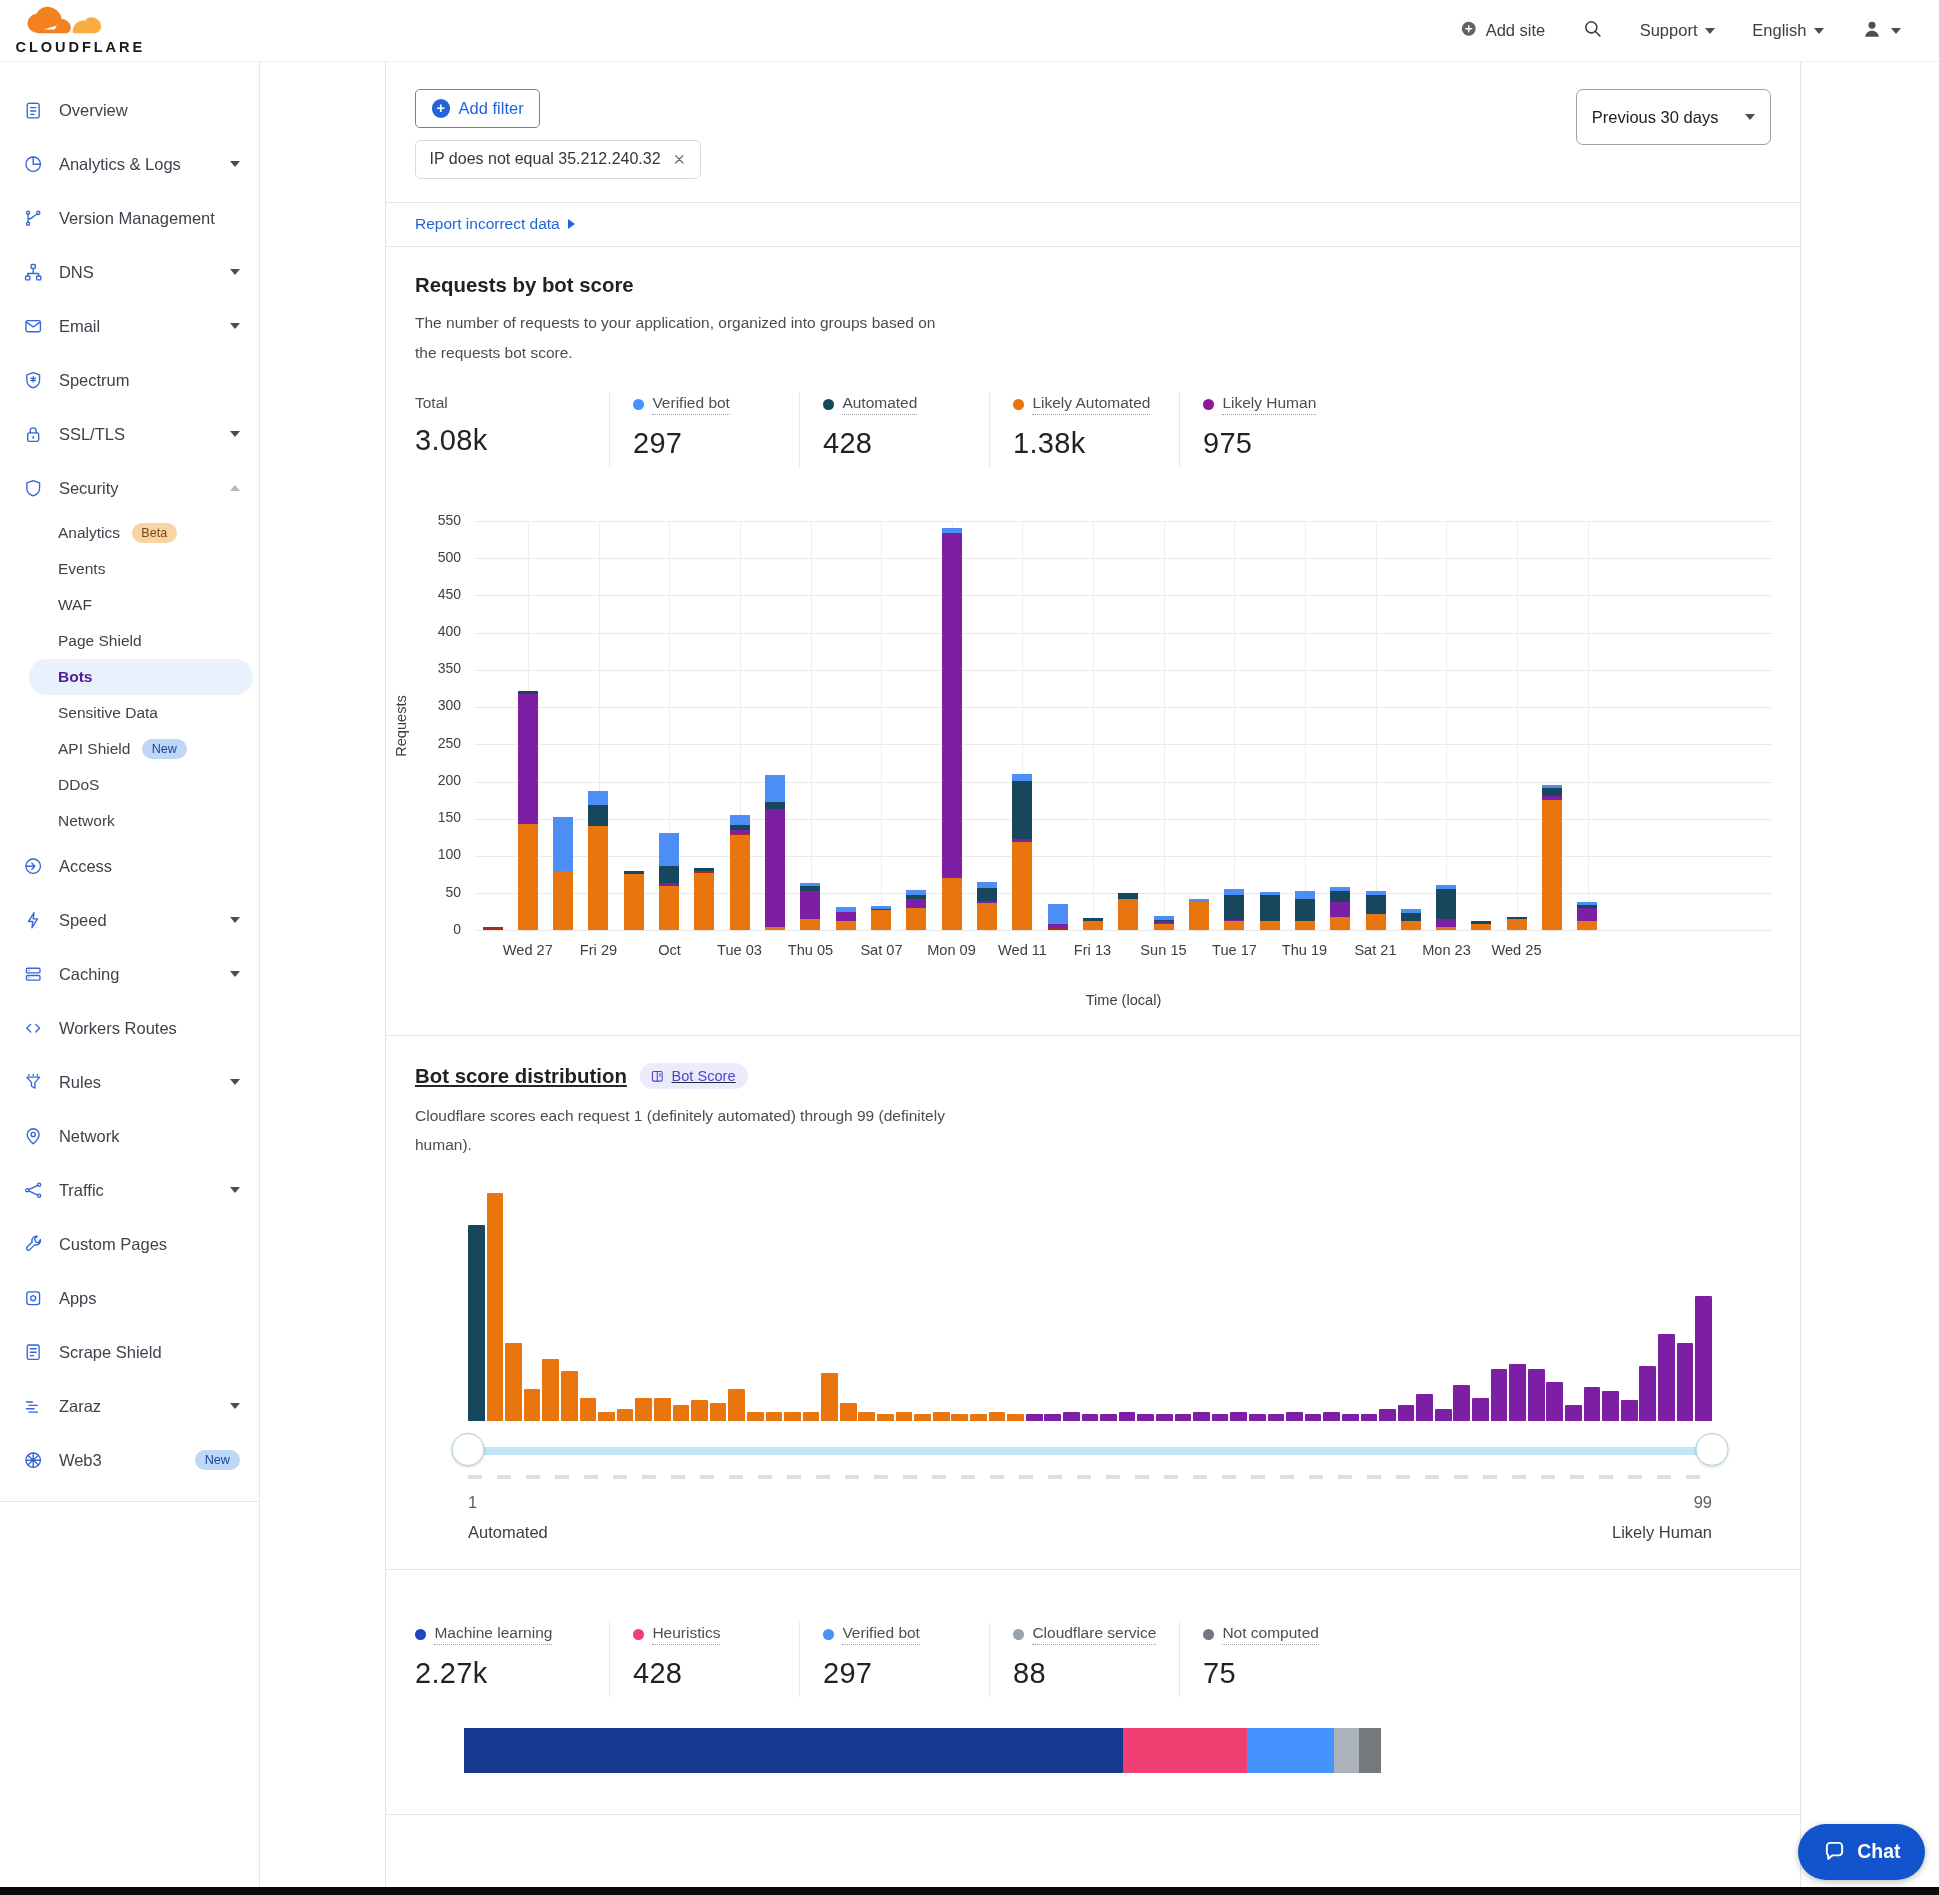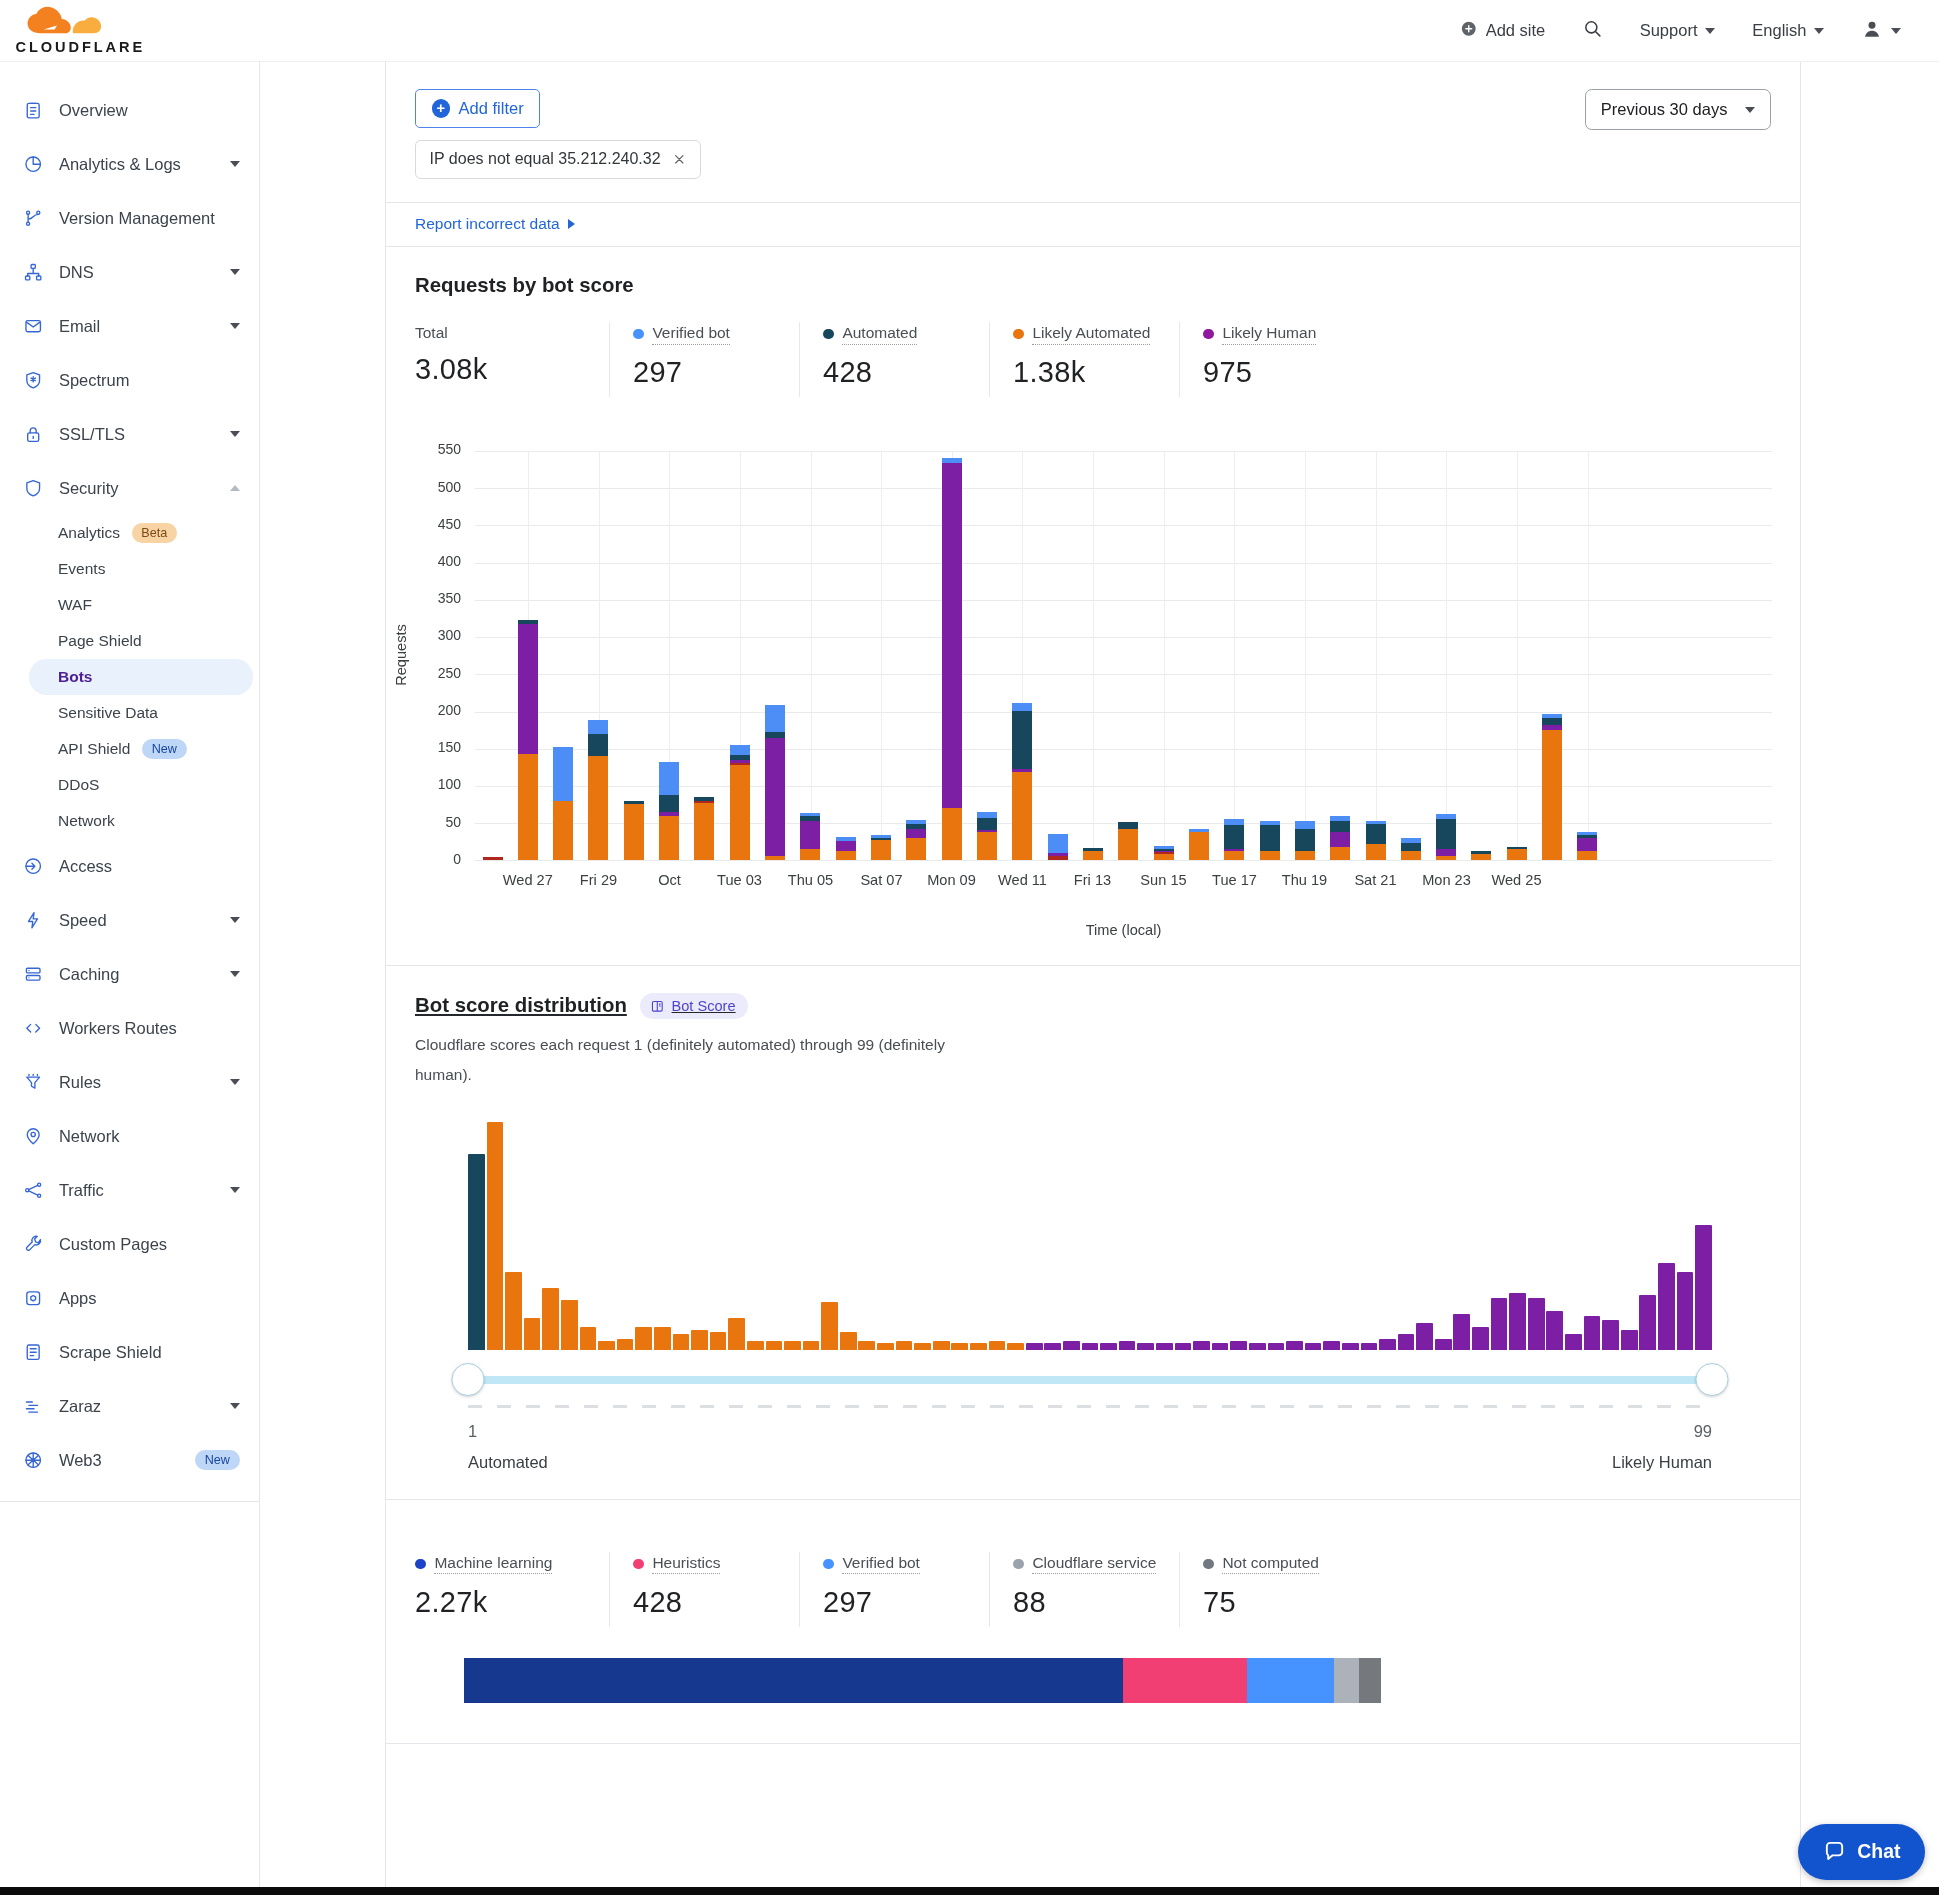--- a/index.html
+++ b/index.html
@@ -43,21 +43,21 @@
   .collapse-lb{font-size:16.5px;color:#24282d;}
   
   .content{margin-left:125px;width:1416px;border-left:1px solid #E3E6EA;border-right:1px solid #E3E6EA;background:#fff;}
   .section{padding:27px 29px;border-bottom:1px solid #E3E6EA;}
   .toolbar{display:flex;align-items:flex-start;justify-content:space-between;padding-bottom:23px;}
   .btn-addfilter{display:inline-flex;align-items:center;gap:8.7px;border:1px solid #4e82ea;color:#2265db;background:#fff;font-size:16.5px;border-radius:4.9px;height:39px;padding:0 15.5px;cursor:pointer;}
   .plus-ic{width:18.4px;height:18.4px;border-radius:50%;background:#2265db;color:#fff;display:inline-flex;align-items:center;justify-content:center;font-size:14.6px;font-weight:700;line-height:1;}
   .chip{display:inline-flex;align-items:center;gap:11.6px;border:1px solid #d7dadd;border-radius:5.8px;height:39px;padding:0 13.6px;font-size:16px;color:#33373c;margin-top:11.6px;}
   .chip-x{color:#5f6368;cursor:pointer;display:flex;}
   .chip-x svg{width:14.6px;height:14.6px;}
-  .btn-range{display:inline-flex;align-items:center;gap:18px;border:1px solid #9aa0a6;border-radius:6.8px;height:41px;padding:0 14.6px;font-size:16.5px;color:#202124;background:#fff;cursor:pointer;}
+  .btn-range{display:inline-flex;align-items:center;gap:27px;border:1px solid #9aa0a6;border-radius:6.8px;height:56px;padding:0 14.6px;font-size:16.5px;color:#202124;background:#fff;cursor:pointer;}
   .report-row{padding:12.6px 29px;border-bottom:1px solid #E3E6EA;}
   .report-link{color:#2265db;font-size:15.5px;cursor:pointer;display:inline-flex;align-items:center;gap:7.8px;}
   .tri-right{width:0;height:0;border-top:5.8px solid transparent;border-bottom:5.8px solid transparent;border-left:7.8px solid #2265db;display:inline-block;}
   .card-title{font-size:20.4px;font-weight:700;color:#1f2124;}
   .card-desc{font-size:15.5px;color:#494e54;line-height:1.9;margin-top:11.6px;max-width:543px;}
   .title-row{display:flex;align-items:center;gap:13.6px;text-decoration:underline;}
   .pill{background:#ECEBFB;color:#4d43ce;font-size:14.6px;border-radius:14.6px;padding:4.9px 12.6px 4.9px 9.7px;display:inline-flex;align-items:center;gap:6.8px;cursor:pointer;}
   .pill svg{width:14.6px;height:14.6px;}
   
   .stats{display:flex;margin-top:25px;}
@@ -398,20 +398,21 @@
 
     <div class="report-row">
       <span class="report-link">
         <span>Report incorrect data</span>
         <span class="tri-right"></span>
       </span>
     </div>
 
     <div class="section">
       <div class="card-title">Requests by bot score</div>
+      <div class="card-desc">The number of requests to your application, organized into groups based on the requests bot score.</div>
       <div class="stats" id="req-stats">
           <div class="stat">
             <div class="stat-l">
               <span class="">Total</span>
             </div>
             <div class="stat-v">3.08k</div>
           </div>
           <div class="stat">
             <div class="stat-l">
               <span class="dot" style="background:#4693FF"></span>

